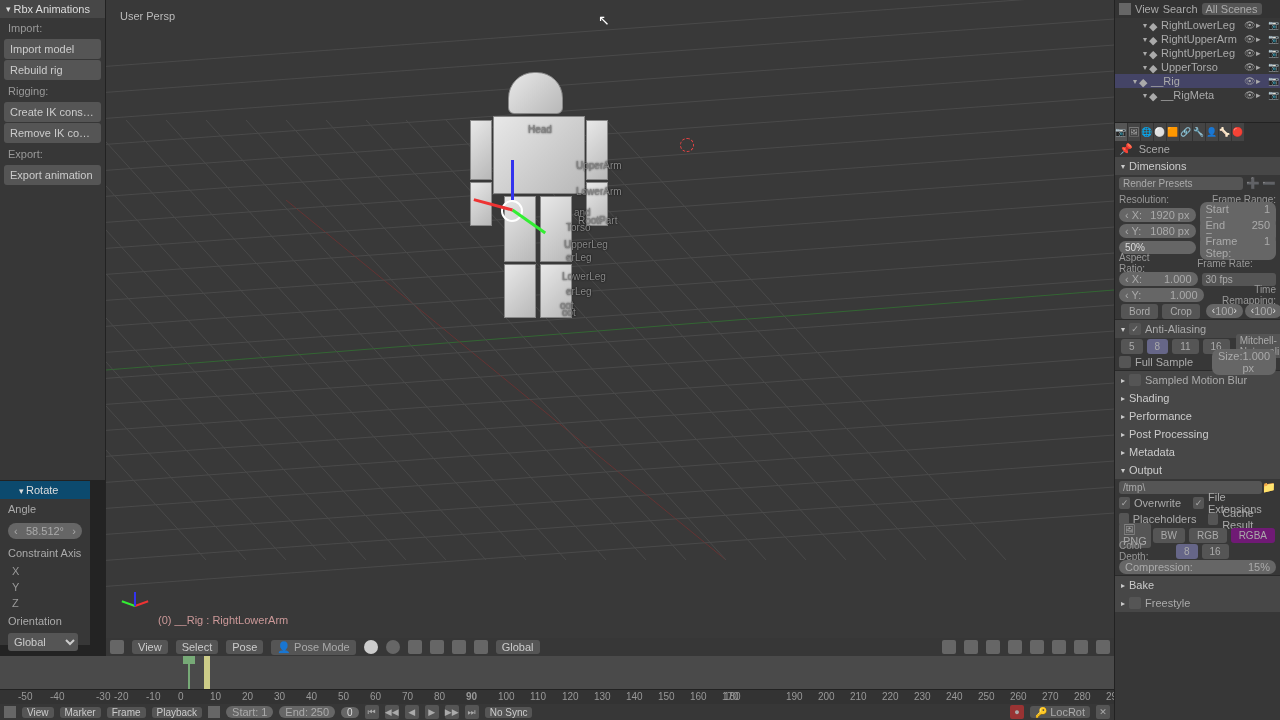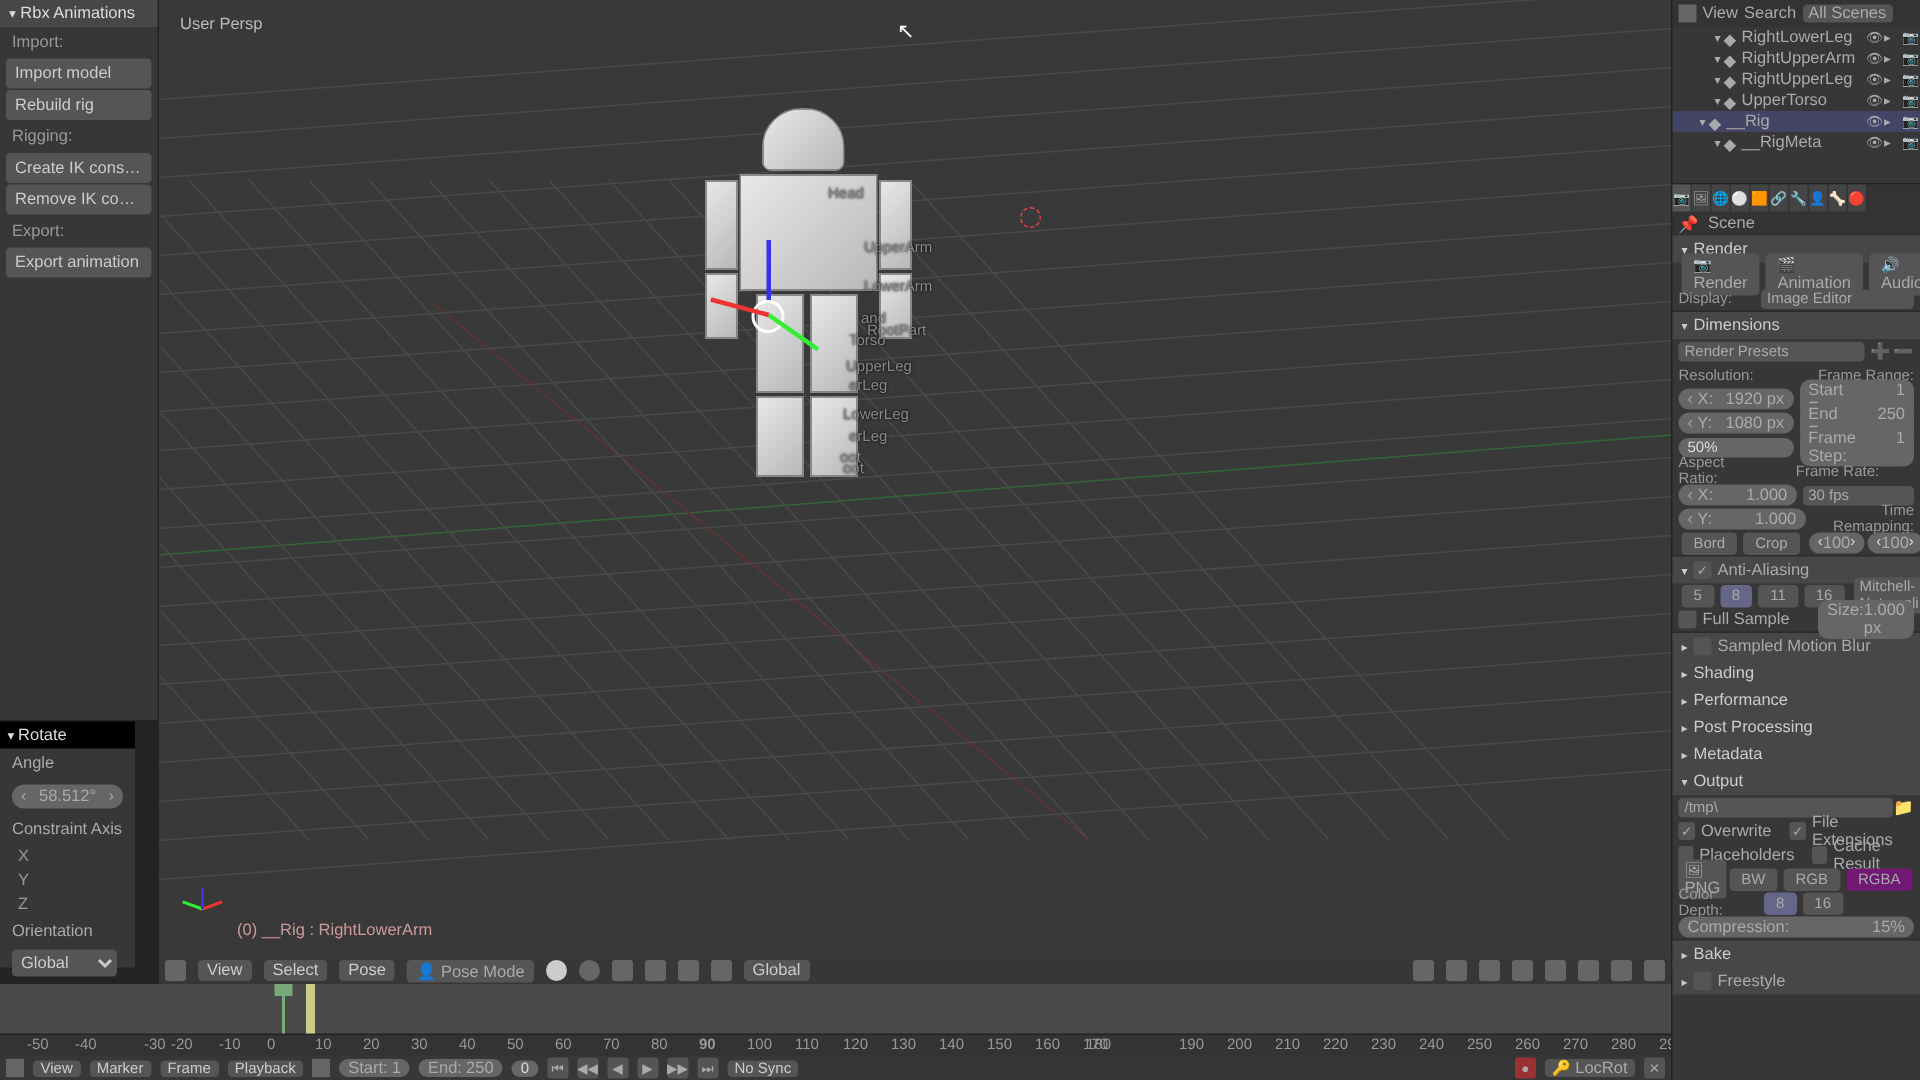--- a/index.html
+++ b/index.html
@@ -5,21 +5,21 @@
 *{margin:0;padding:0;box-sizing:border-box;font-family:sans-serif;font-size:11px;color:#aaa;user-select:none}
 body{width:1280px;height:720px;background:#232323;overflow:hidden;position:relative}
 .left-panel{position:absolute;left:0;top:0;width:106px;height:480px;background:#373737;border-right:1px solid #222}
 .left-panel .hdr{background:#474747;padding:3px 6px;color:#ddd;display:flex;align-items:center}
 .left-panel .hdr::before{content:"▾";margin-right:3px;font-size:9px}
 .left-panel .lbl{padding:4px 8px;color:#999}
 .left-panel .btn{background:#555;margin:1px 4px;padding:4px 6px;border-radius:3px;color:#ccc;cursor:pointer;white-space:nowrap;overflow:hidden;text-overflow:ellipsis}
 .side-tabs{position:absolute;left:0;top:0;width:10px;height:480px;background:#2a2a2a}
 .side-tabs .t{writing-mode:vertical-rl;transform:rotate(180deg);padding:8px 1px;font-size:9px;color:#888}
 .rotate-panel{position:absolute;left:0;top:480px;width:90px;height:165px;background:#373737;border-top:1px solid #222}
-.rotate-panel .hdr{background:#000000;padding:3px 5px;color:#ddd}
+.rotate-panel .hdr{background:#0c4a6e;padding:3px 19px;color:#ddd}
 .rotate-panel .hdr::before{content:"▾ ";font-size:9px}
 .rotate-panel .row{padding:4px 8px}
 .rotate-panel .field{background:#666;border-radius:8px;padding:2px 6px;display:flex;justify-content:space-between;color:#ddd}
 .rotate-panel .axis{padding:2px 12px;color:#999}
 .rotate-panel select{background:#555;border:none;color:#ccc;width:70px;margin:2px 8px;padding:2px;border-radius:3px}
 .viewport{position:absolute;left:106px;top:0;width:1008px;height:638px;background:#393939;overflow:hidden}
 .viewport .info{position:absolute;left:14px;top:10px;color:#bbb}
 .viewport .sel{position:absolute;left:52px;bottom:12px;color:#c99}
 .grid{position:absolute;inset:0}
 .grid line{stroke:#4a4a4a;stroke-width:1}
@@ -176,21 +176,21 @@
     <div class="part" style="left:108px;top:48px;width:22px;height:60px"></div>
     <div class="part" style="left:-8px;top:110px;width:22px;height:44px"></div>
     <div class="part" style="left:108px;top:110px;width:22px;height:44px"></div>
 
     <div class="part" style="left:26px;top:124px;width:32px;height:66px"></div>
     <div class="part" style="left:62px;top:124px;width:32px;height:66px"></div>
     <div class="part" style="left:26px;top:192px;width:32px;height:54px"></div>
     <div class="part" style="left:62px;top:192px;width:32px;height:54px"></div>
   </div>
 
-  <div class="bone-lbl" style="left:446px;top:124px">Head</div>
+  <div class="bone-lbl" style="left:422px;top:124px">Head</div>
   <div class="bone-lbl" style="left:470px;top:160px">UpperArm</div>
   <div class="bone-lbl" style="left:470px;top:186px">LowerArm</div>
   <div class="bone-lbl" style="left:468px;top:207px">and</div>
   <div class="bone-lbl" style="left:472px;top:215px">RootPart</div>
   <div class="bone-lbl" style="left:460px;top:222px">Torso</div>
   <div class="bone-lbl" style="left:458px;top:239px">UpperLeg</div>
   <div class="bone-lbl" style="left:460px;top:252px">erLeg</div>
   <div class="bone-lbl" style="left:456px;top:271px">LowerLeg</div>
   <div class="bone-lbl" style="left:460px;top:286px">erLeg</div>
   <div class="bone-lbl" style="left:454px;top:300px">oot</div>
@@ -388,32 +388,20 @@
       <div class="t">🔧</div>
       <div class="t">👤</div>
       <div class="t">🦴</div>
       <div class="t">🔴</div>
     </div>
     <div class="row" style="background:#333">
         <span class="ico">📌</span>
         <span style="margin-left:6px">Scene</span>
       </div>
 
-    <div class="section">
-      <div class="shdr">Render</div>
-      <div class="row">
-        <div class="btn">📷 <span>Render</span></div>
-        <div class="btn">🎬 <span>Animation</span></div>
-        <div class="btn">🔊 <span>Audio</span></div>
-      </div>
-      <div class="row">
-          <span class="lbl">Display:</span>
-          <span class="drp">Image Editor</span>
-        </div>
-    </div>
 
     <div class="section">
       <div class="shdr">Dimensions</div>
       <div class="row">
           <span class="drp">Render Presets</span>
           <span style="margin-left:4px">➕</span>
           <span style="margin-left:2px">➖</span>
         </div>
       <div class="row">
           <span class="lbl">Resolution:</span>

